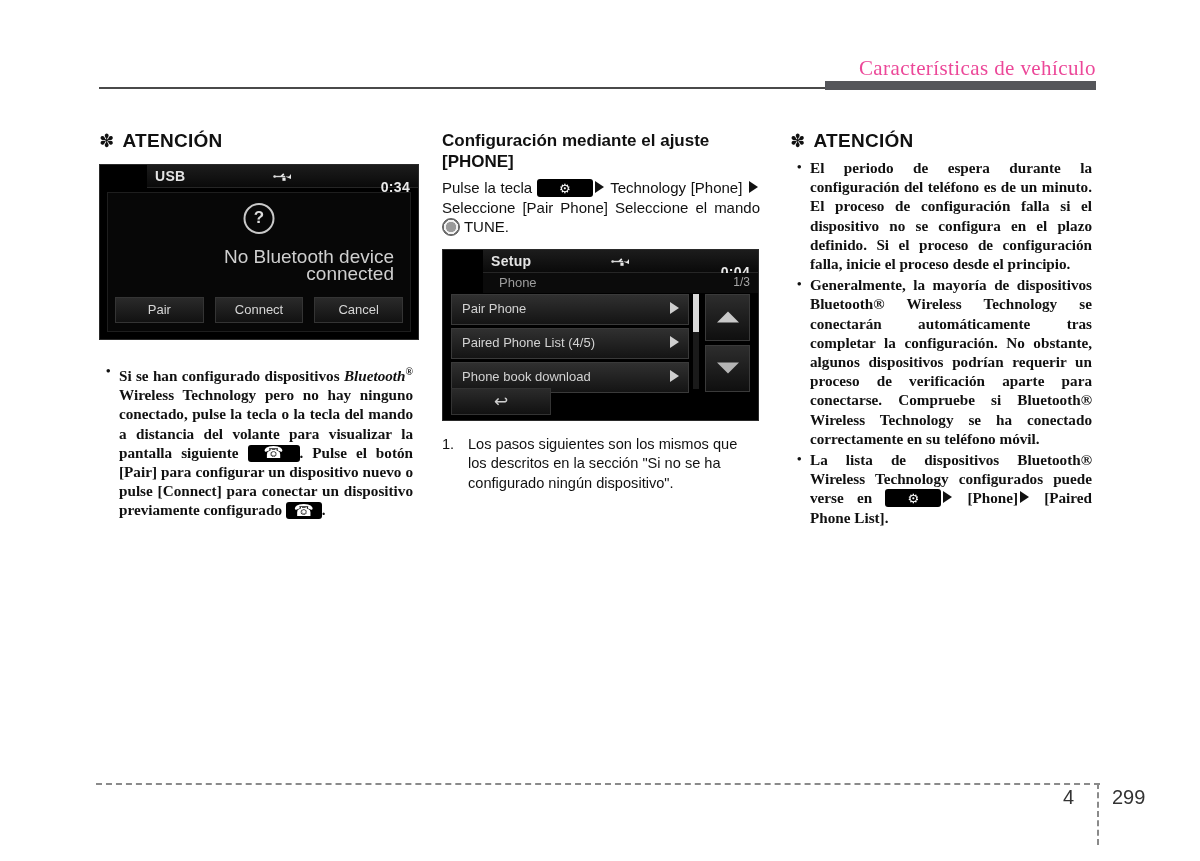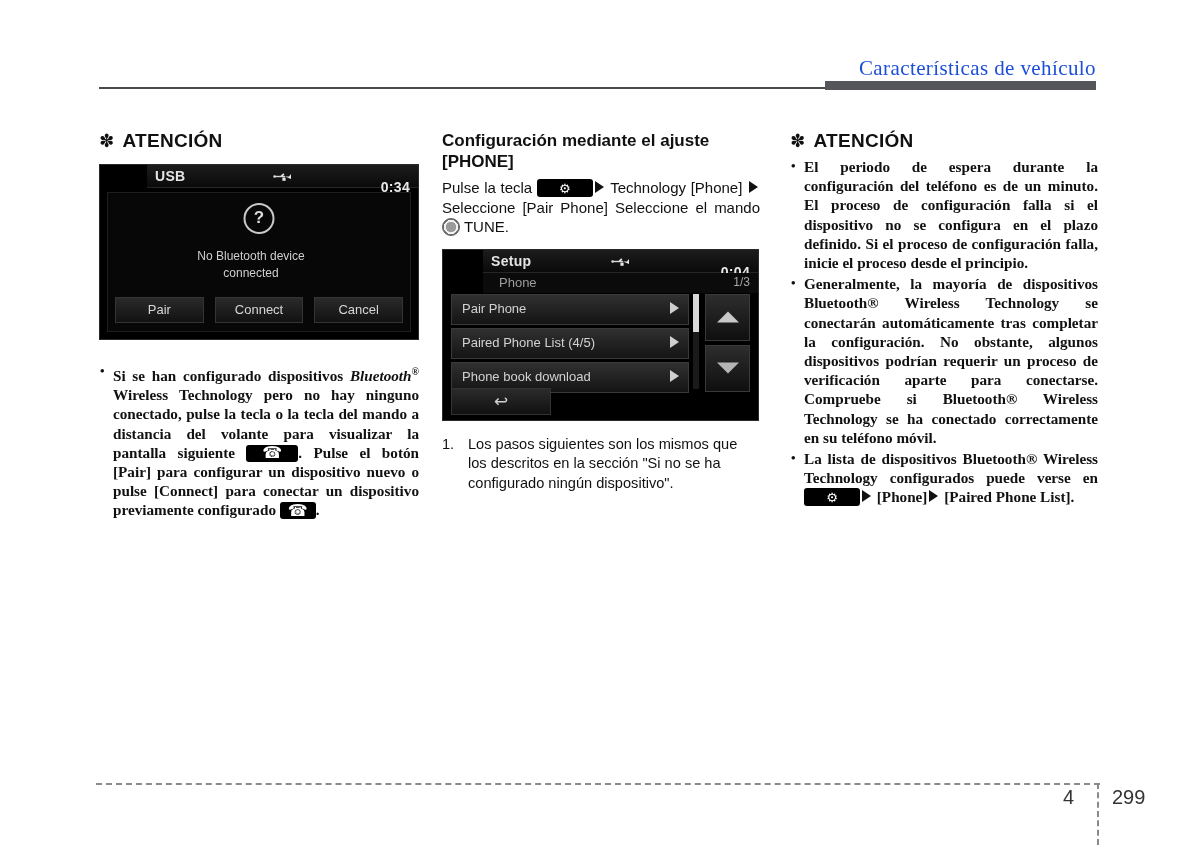--- a/index.html
+++ b/index.html
@@ -16,21 +16,21 @@
 
   
   .hdr {
     position: absolute; left: 0; top: 0; width: 1200px; height: 100px;
   }
   .hdr-title {
     position: absolute;
     right: 104px; top: 56px;
     font-family: "Liberation Serif", serif;
     font-size: 21px;
-    color: #1d4ed8;
+    color: #ec4899;
     letter-spacing: 0.4px;
     white-space: nowrap;
   }
   .hdr-rule-thin {
     position: absolute;
     left: 99px; top: 87px; width: 726px; height: 2px;
     background: #4a4a4a;
   }
   .hdr-rule-thick {
     position: absolute;
@@ -100,21 +100,21 @@
   .qmark {
     position: absolute; left: 50%; top: 10px; transform: translateX(-50%);
     width: 27px; height: 27px; border-radius: 50%;
     border: 2px solid #c9c9c9;
     color: #dcdcdc; font-size: 17px; font-weight: bold;
     line-height: 26px; text-align: center;
     font-family: "Liberation Sans", sans-serif;
   }
   .dlg-msg {
     position: absolute; left: 0; right: 16px; top: 55px;
-    text-align: center; font-size: 12px; color: #cfcfcf;
+    text-align: right; font-size: 19px; color: #cfcfcf;
     line-height: 17px;
   }
   .dlg-btns {
     position: absolute; left: 7px; right: 7px; bottom: 8px;
     display: flex; gap: 11px;
   }
   .dlg-btn {
     flex: 1; height: 24px; line-height: 24px; text-align: center;
     font-size: 13px; color: #d6d6d6;
     background: linear-gradient(#2a2a2a, #121212);
@@ -196,21 +196,21 @@
     color: #111;
     text-align: justify;
   }
   .sans-body {
     font-family: "Liberation Sans", sans-serif;
     font-size: 15px;
     line-height: 19.5px;
     color: #111;
     text-align: justify;
   }
-  ul.bul { margin: 0; padding: 0; list-style: none; }
+  ul.bul { margin: 6px; padding: 0; list-style: none; }
   ul.bul > li {
     position: relative;
     padding-left: 14px;
     margin-bottom: 2px;
   }
   ul.bul > li::before {
     content: "\2022";
     position: absolute; left: 1px; top: -1px;
     font-size: 13px; color: #111;
   }

